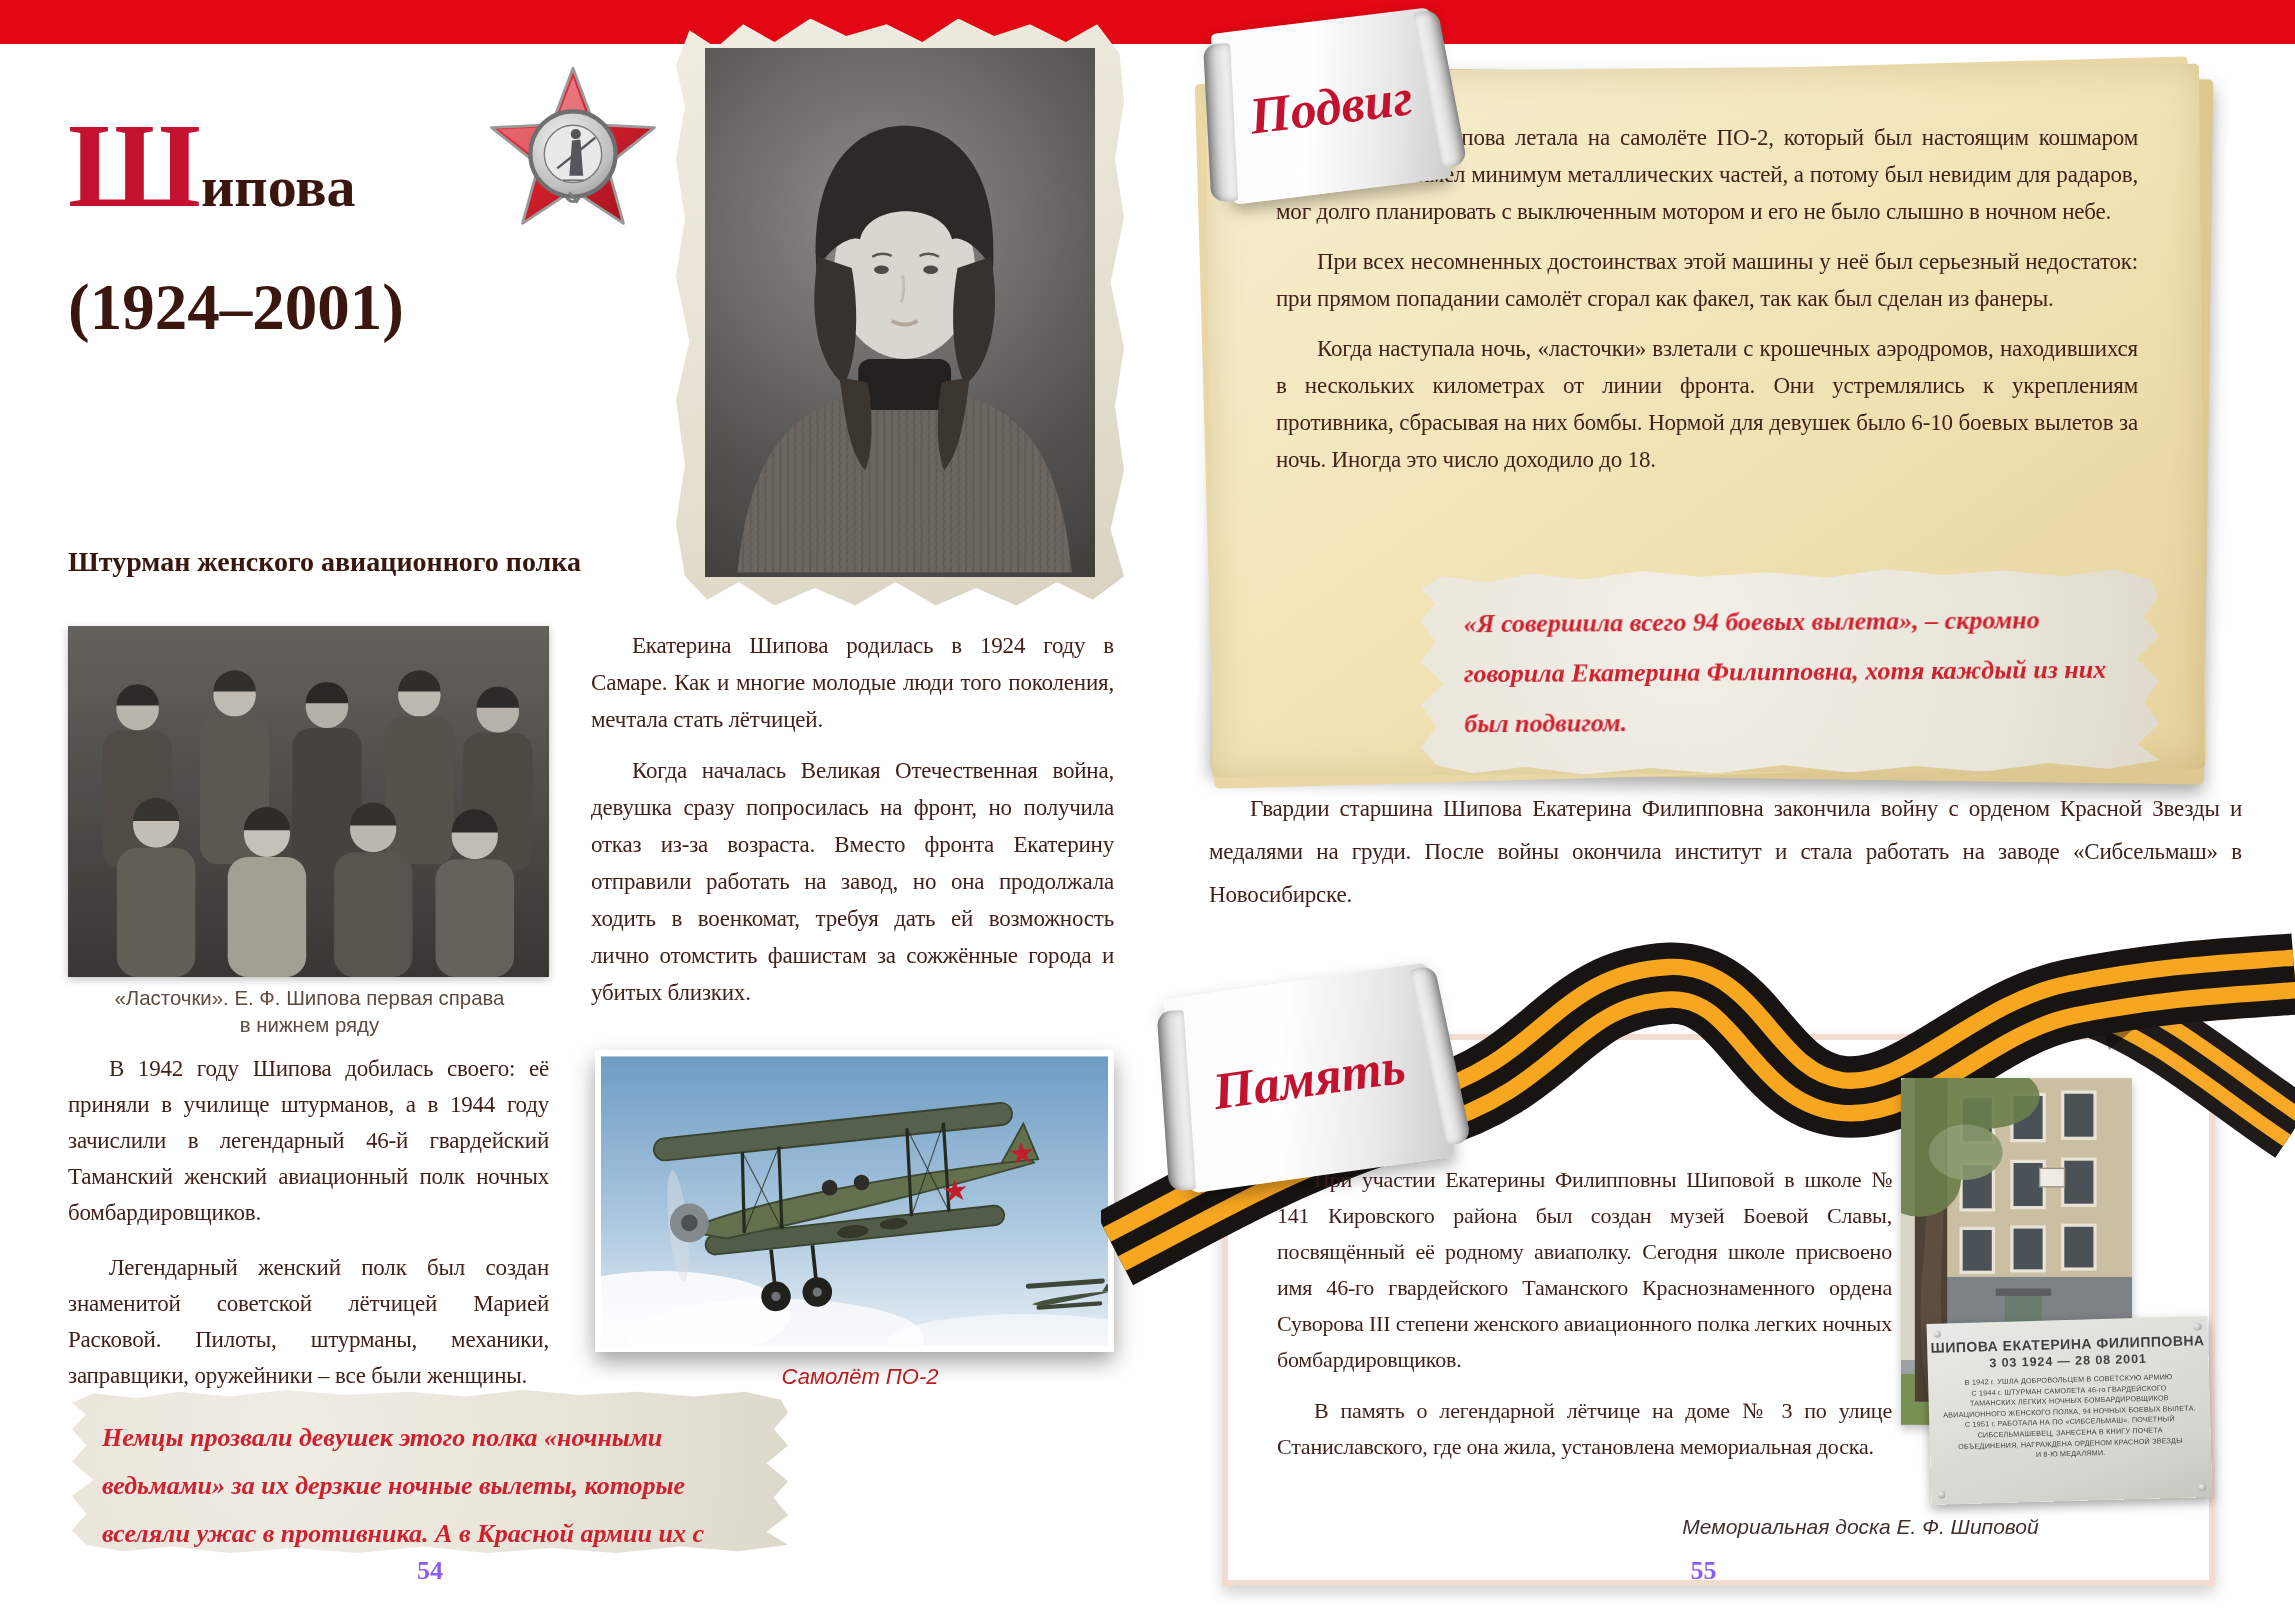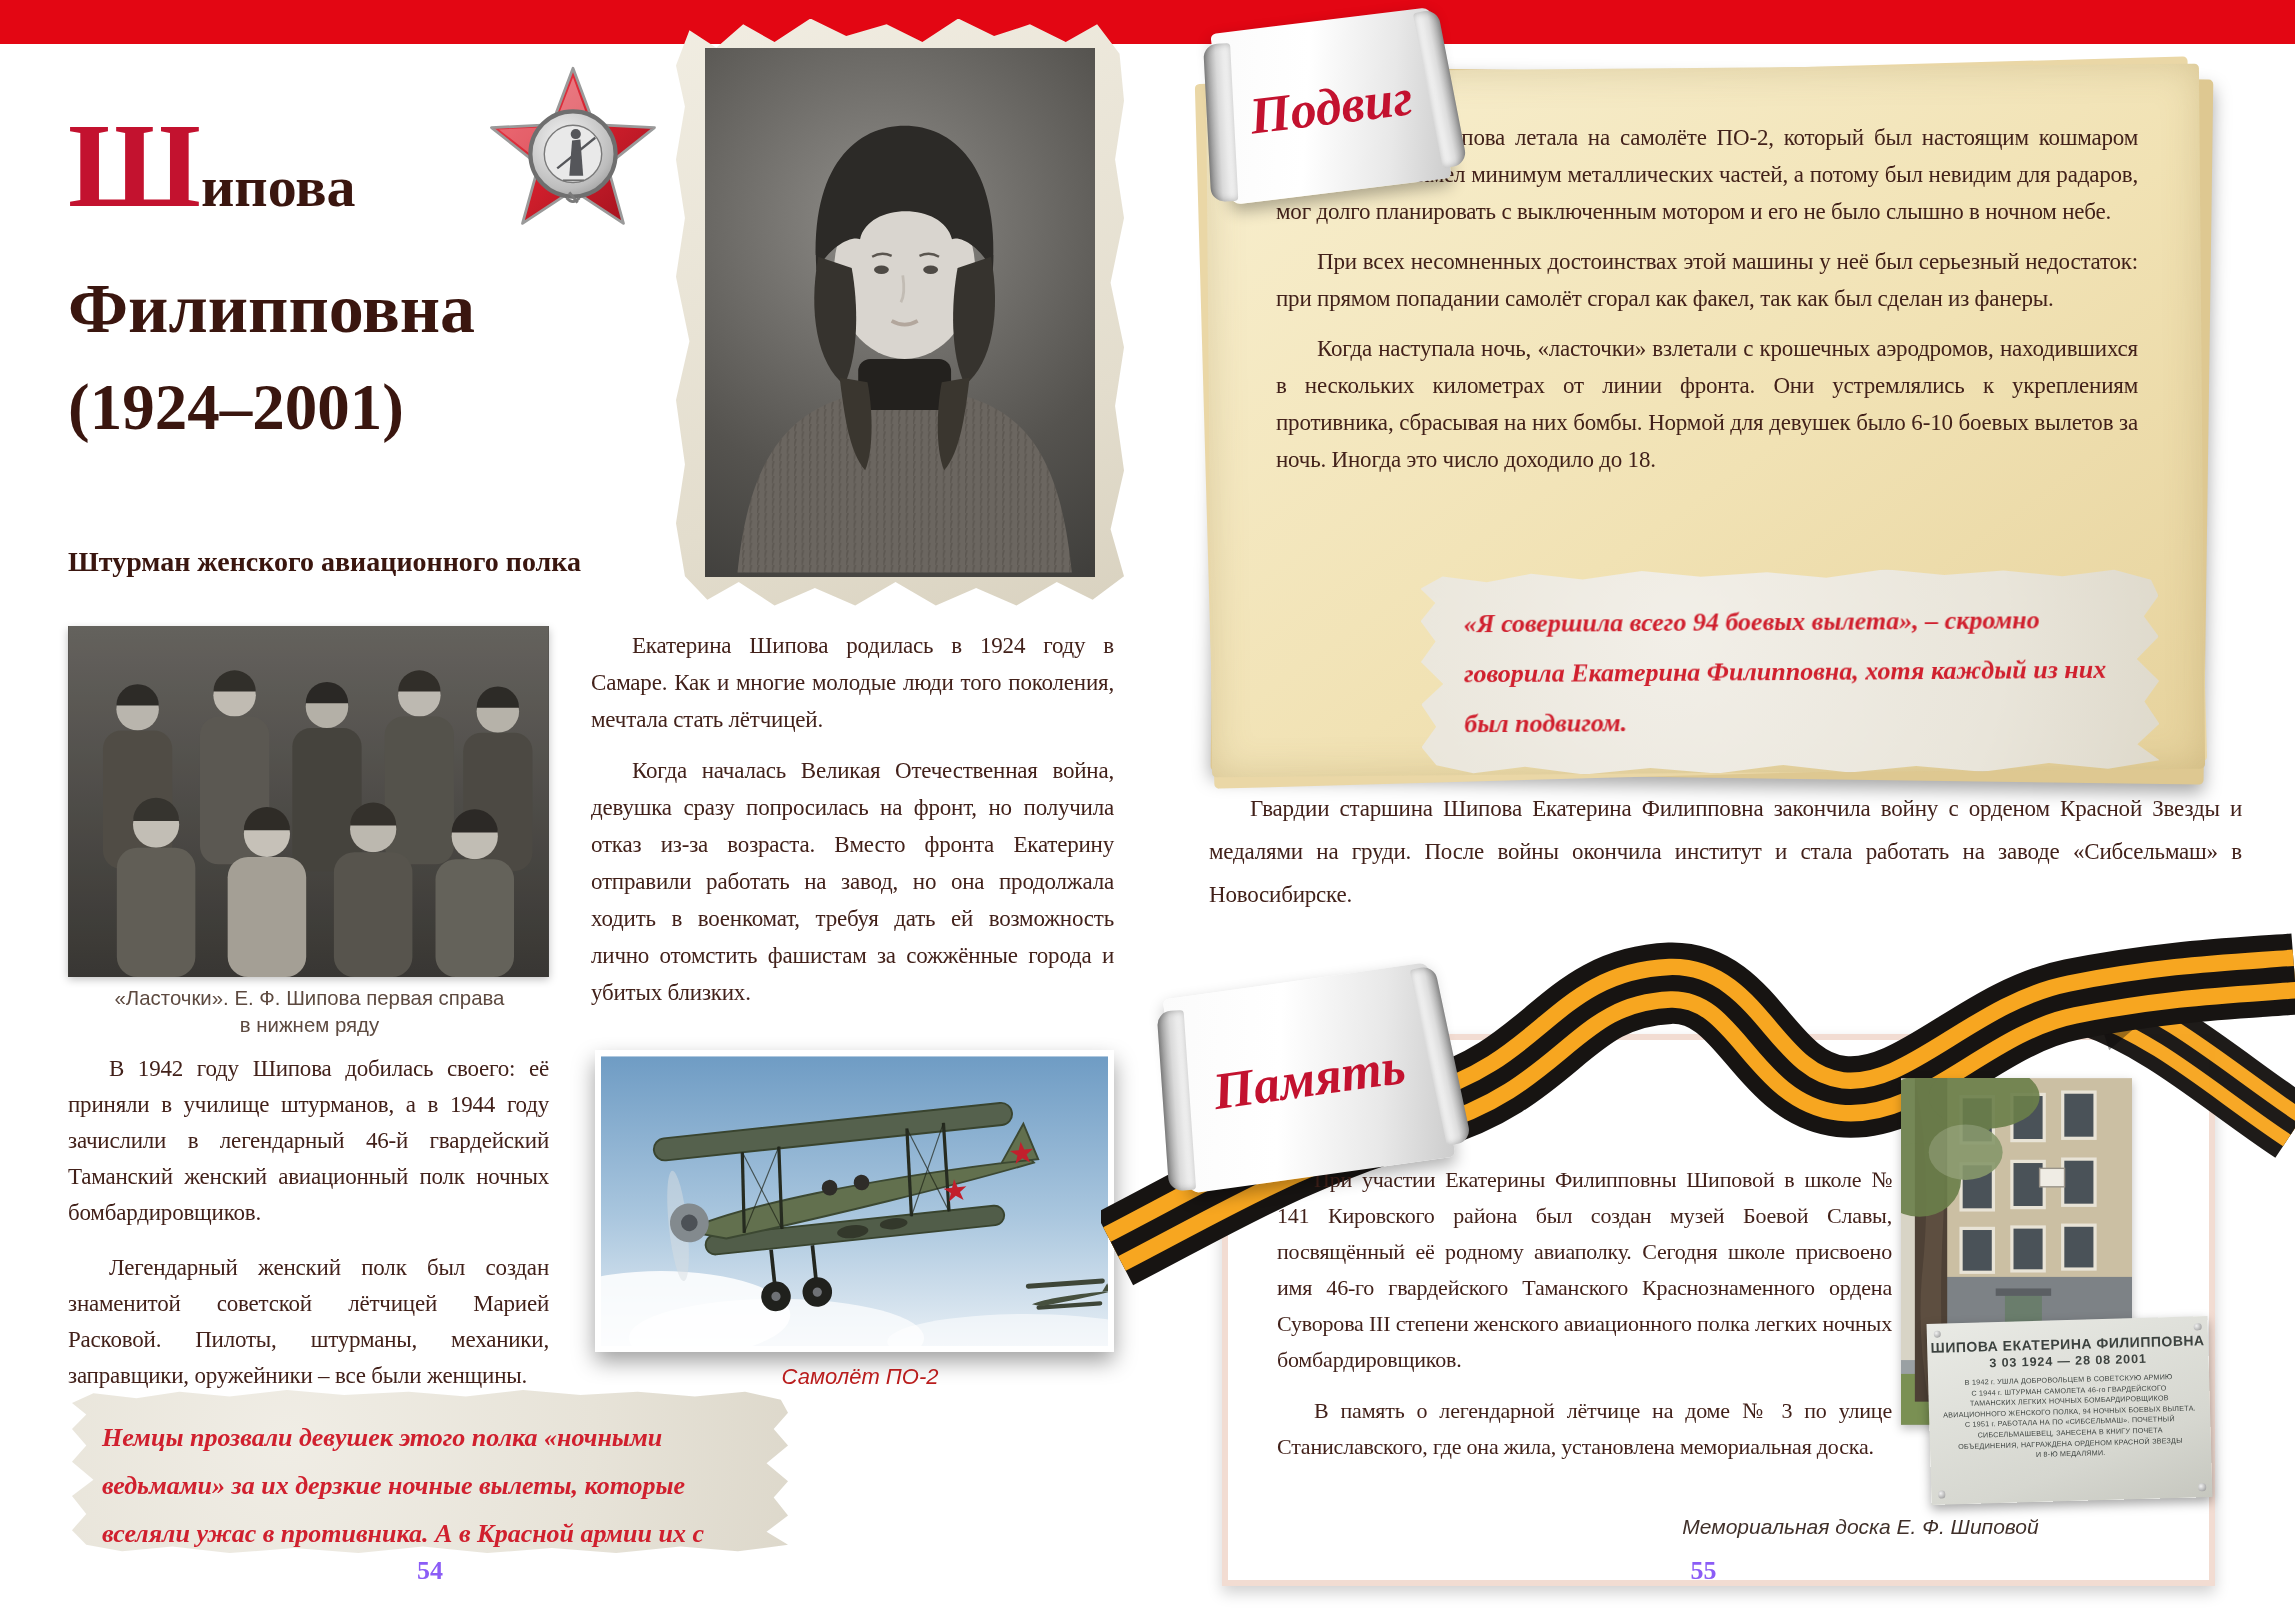--- a/index.html
+++ b/index.html
@@ -137,21 +137,20 @@
 
 <div class="spread" data-name="book-spread">
 
   <div class="redbar" data-name="top-red-band"></div>
 
   <div class="title" data-name="page-title">
     <div class="t-line1" data-name="title-line-surname">
       <span class="dropcap" data-name="title-dropcap">Ш</span>
         <span class="t-rest">ипова</span>
     </div>
-    <div class="t-line" data-name="title-line-patronymic">Филипповна</div>
     <div class="t-years" data-name="title-years">(1924–2001)</div>
   </div>
   <div class="subtitle" data-name="page-subtitle">Штурман женского авиационного полка</div>
 
   <div class="medal" data-name="red-star-medal-icon">
     <svg viewBox="0 0 380 400">
       <defs>
         <linearGradient id="medalRed" x1="0" y1="0" x2="1" y2="1">
           <stop offset="0" stop-color="#ef4250"></stop>
             <stop offset="0.5" stop-color="#d21f2c"></stop>

